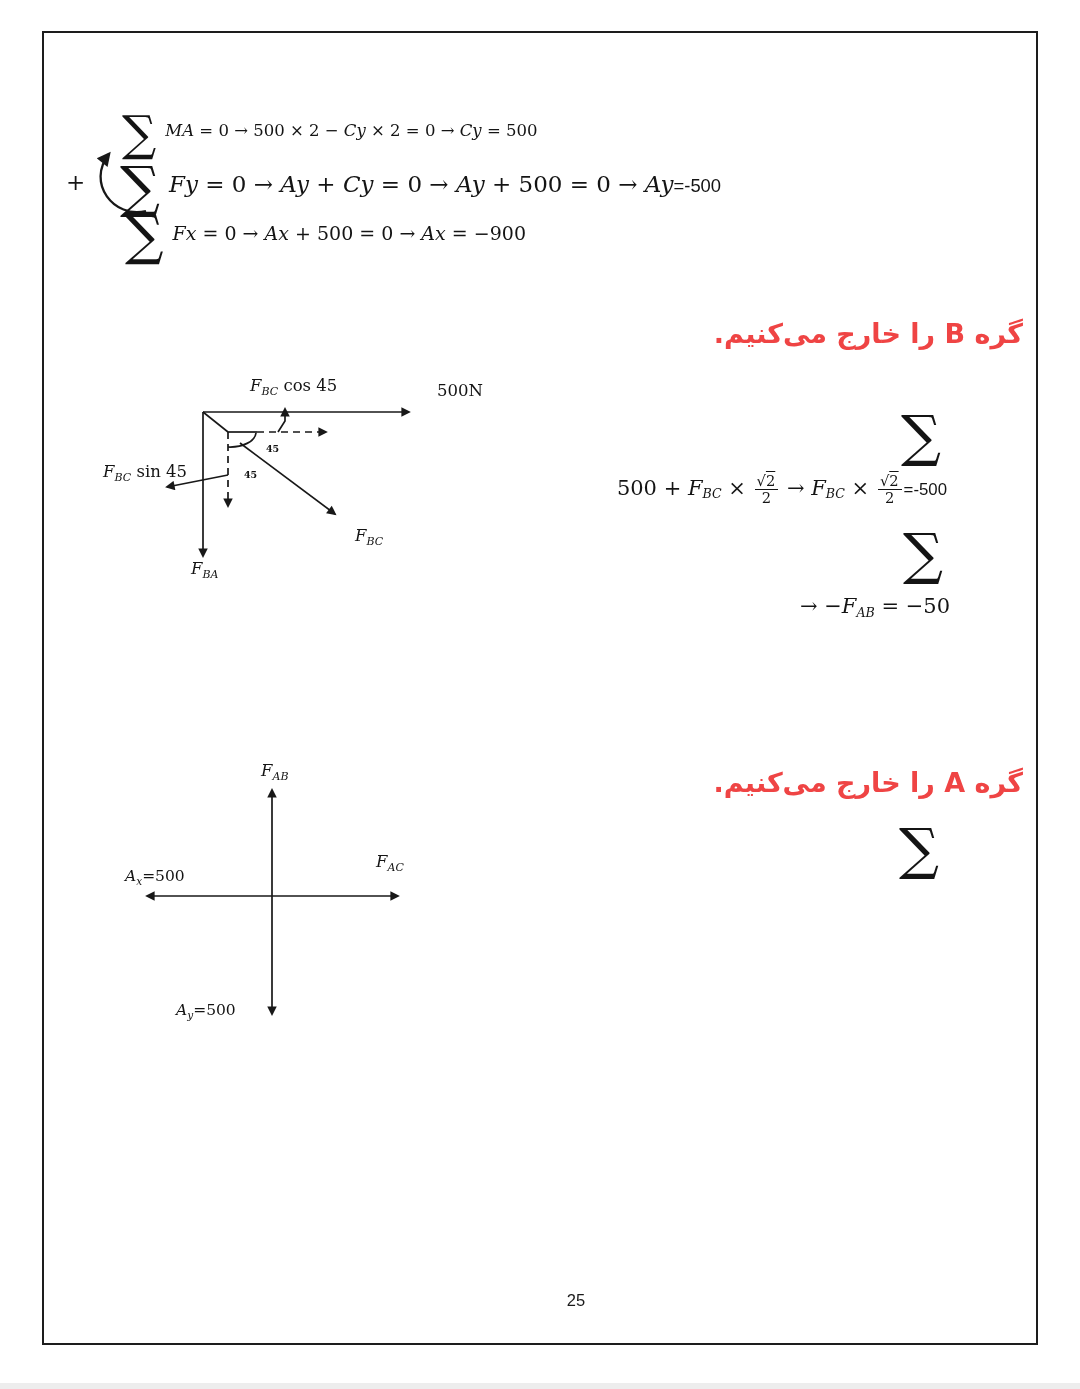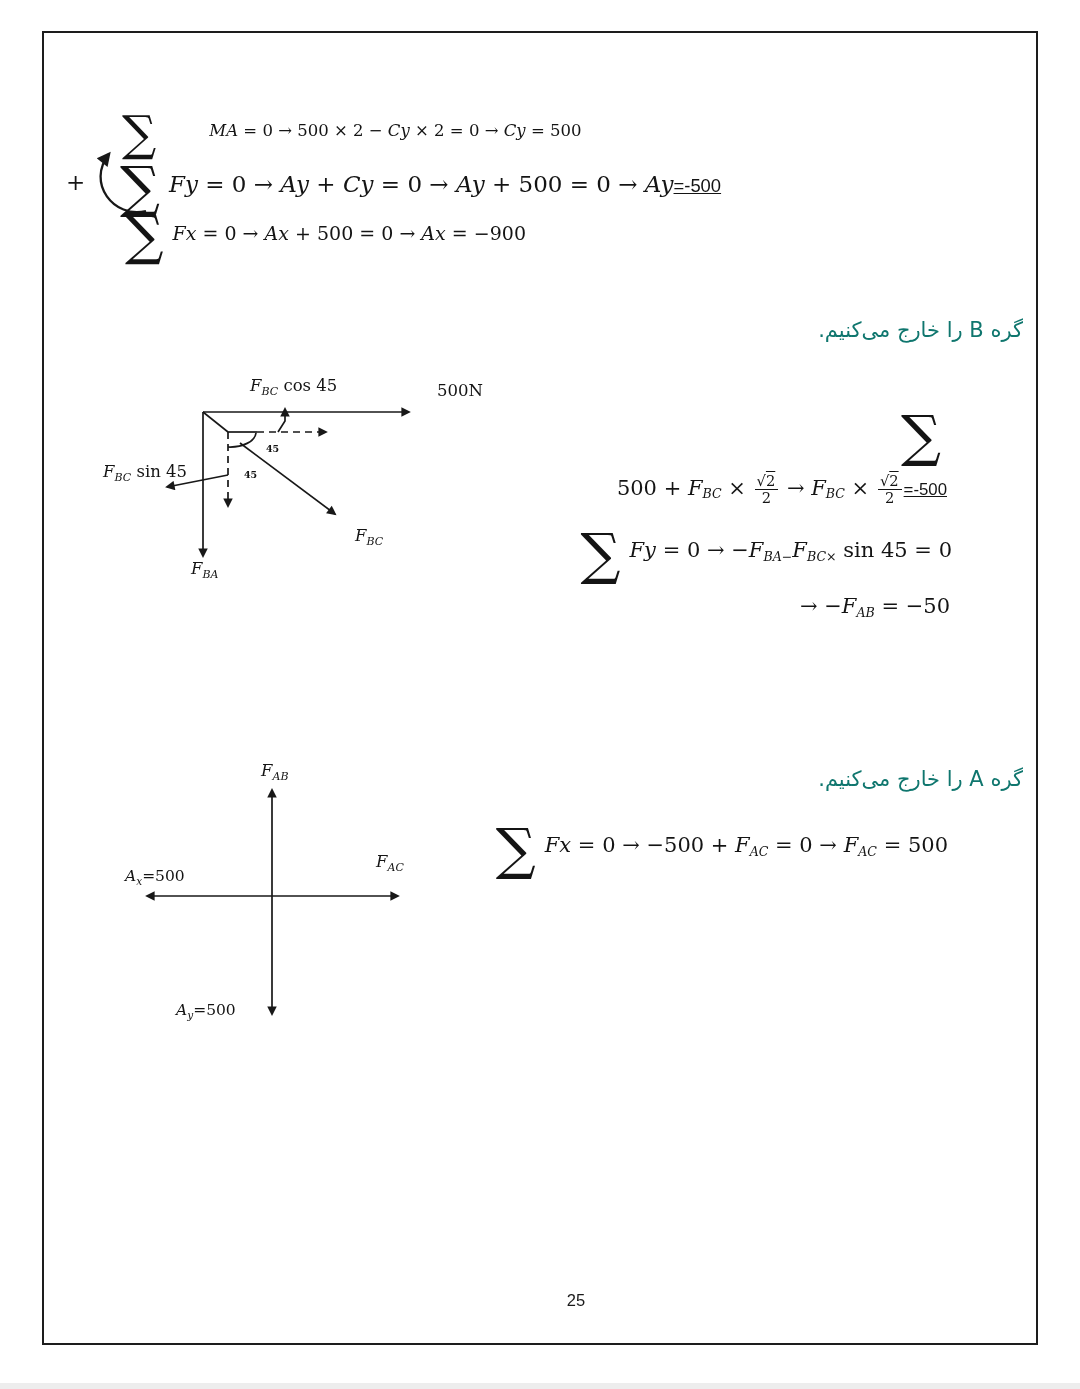--- a/index.html
+++ b/index.html
@@ -6,36 +6,36 @@
   .canvas{position:relative;width:1080px;height:1389px;background:#ffffff;overflow:hidden;
           font-family:"DejaVu Serif",serif;color:#151515;}
   .sheet{position:absolute;left:42px;top:31px;width:992px;height:1310px;
          border:2px solid #1d1d1d;background:#fff;}
   .strip{position:absolute;left:0;top:1383px;width:1080px;height:6px;background:#ededed;}
 
   
   .eq{position:absolute;display:flex;align-items:center;white-space:pre;color:#141414;}
   .eq .sum{font-style:normal;line-height:.78;margin-right:9px;transform:translateY(3px);}
   .s48{font-size:48px;} .s54{font-size:54px;} .s56{font-size:56px;}
-  .f17{font-size:16.5px;margin-left:44px;} .f19{font-size:19px;} .f23{font-size:23px;} .f21{font-size:21px;}
+  .f17{font-size:16.5px;} .f19{font-size:19px;} .f23{font-size:23px;} .f21{font-size:21px;}
   .body{white-space:pre;}
   .v{font-style:italic;}
   .s{font-size:.60em;font-style:italic;vertical-align:-0.30em;}
-  .plain{font-family:"Liberation Sans","DejaVu Sans",sans-serif;font-style:normal;font-size:.80em;text-decoration:underline;}
+  .plain{font-family:"Liberation Sans","DejaVu Sans",sans-serif;font-style:normal;font-size:.80em;}
   .r{justify-content:flex-end;}
 
   
   .frac{display:inline-block;text-align:center;vertical-align:-0.60em;font-size:.70em;line-height:1.12;margin:0 2px;}
   .fnum{display:block;border-bottom:1.5px solid #141414;padding:0 3px 0 2px;}
   .fden{display:block;}
   .ol{text-decoration:overline;}
 
   
   .fa{position:absolute;direction:rtl;font-family:"DejaVu Sans",sans-serif;
-      font-size:21px;color:#0f766e;letter-spacing:0;}
+      font-size:27px;color:#ef4444;letter-spacing:0;font-weight:bold;}
 
   .pagenum{position:absolute;left:556px;top:1275px;width:40px;text-align:center;
            font-family:"Liberation Sans","DejaVu Sans",sans-serif;font-size:16.5px;color:#1a1a1a;margin-top:16px;}
 
   .plus{position:absolute;left:66px;top:169px;font-size:23px;font-family:"DejaVu Serif",serif;color:#141414;}
 
   svg{position:absolute;overflow:visible;}
   svg .ln{stroke:#181818;stroke-width:1.7;fill:none;}
   svg .thk{stroke-width:2.3;}
   svg .dsh{stroke-dasharray:7 5;}
@@ -108,21 +108,20 @@
   <div class="eq r" style="right:130px;top:411px;">
     <span class="sum s56">∑</span>
   </div>
 
   <div class="eq r" style="right:133px;top:473px;">
     <span class="body f21"><span>500 + </span><span class="v">F</span><span class="s">BC</span><span> × </span><span class="frac"><span class="fnum"><span>√</span><span class="ol">2</span></span><span class="fden">2</span></span><span> → </span><span class="v">F</span><span class="s">BC</span><span> × </span><span class="frac"><span class="fnum"><span>√</span><span class="ol">2</span></span><span class="fden">2</span></span><span class="plain">=-500</span></span>
   </div>
 
   <div class="eq r" style="right:128px;top:529px;">
     <span class="sum s56">∑</span>
-    <span class="body f21"><span class="v">Fy</span><span> = 0 → −</span><span class="v">F</span><span class="s">BA−</span><span class="v">F</span><span class="s">BC×</span><span> sin 45 = 0</span></span>
   </div>
 
   <div class="eq r" style="right:130px;top:594px;text-align:center;">
     <span class="body f21"><span>→ −</span><span class="v">F</span><span class="s">AB</span><span> = −50</span></span>
   </div>
 
   <div class="fa" style="right:57px;top:767px;">گره A را خارج می‌کنیم.</div>
 
   <svg style="left:115px;top:750px;" width="330" height="290" viewBox="0 0 330 290">
     <defs>
@@ -136,19 +135,18 @@
     <line class="ln" x1="157" y1="146" x2="283" y2="146" marker-end="url(#m2)"></line>
 
     <text x="146" y="26"><tspan class="it">F</tspan><tspan class="sb" dy="4">AB</tspan></text>
     <text x="261" y="117"><tspan class="it">F</tspan><tspan class="sb" dy="4">AC</tspan></text>
     <text x="10" y="131" style="font-size:15.5px;"><tspan class="it">A</tspan><tspan class="sbs" dy="3.5">x</tspan><tspan class="up" dy="-3.5">=500</tspan></text>
     <text x="61" y="265" style="font-size:15.5px;"><tspan class="it">A</tspan><tspan class="sbs" dy="3.5">y</tspan><tspan class="up" dy="-3.5">=500</tspan></text>
   </svg>
 
   <div class="eq r" style="right:132px;top:824px;">
     <span class="sum s56">∑</span>
-    <span class="body f21"><span class="v">Fx</span><span> = 0 → −500 + </span><span class="v">F</span><span class="s">AC</span><span> = 0 → </span><span class="v">F</span><span class="s">AC</span><span> = 500</span></span>
   </div>
 
   <div class="pagenum">25</div>
 
   <div class="strip"></div>
 </div>
 
 </body></html>

